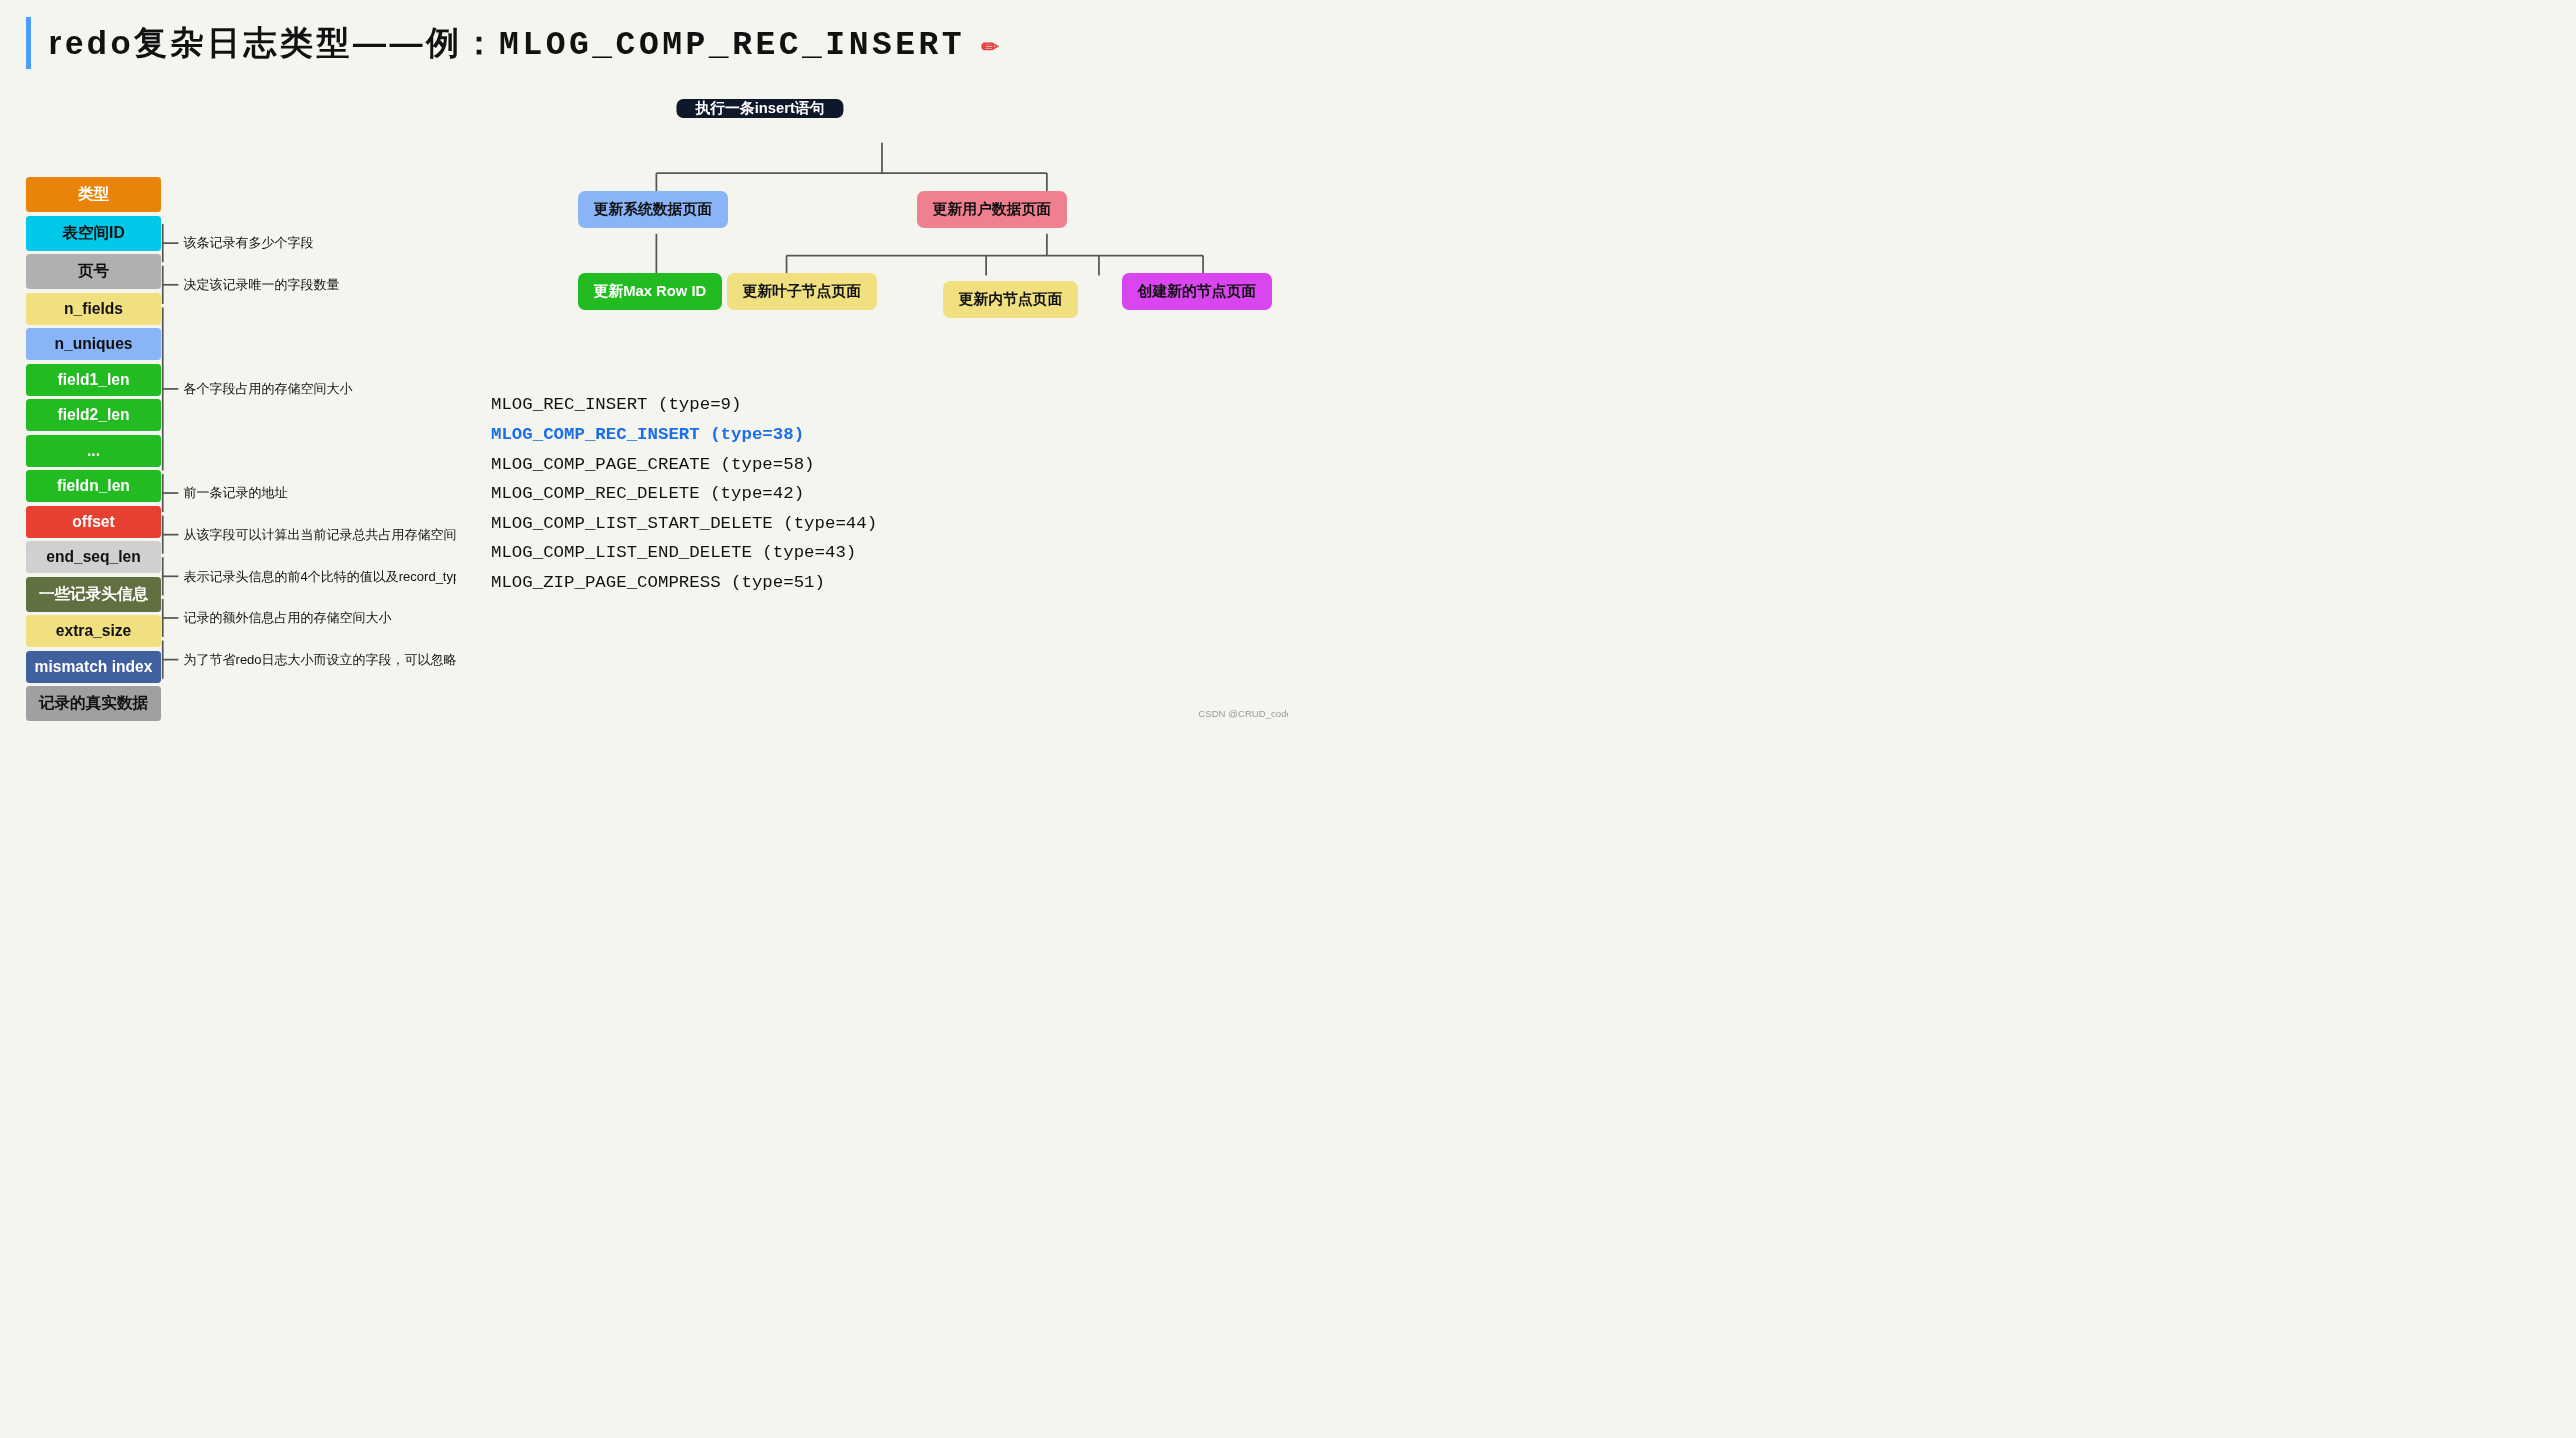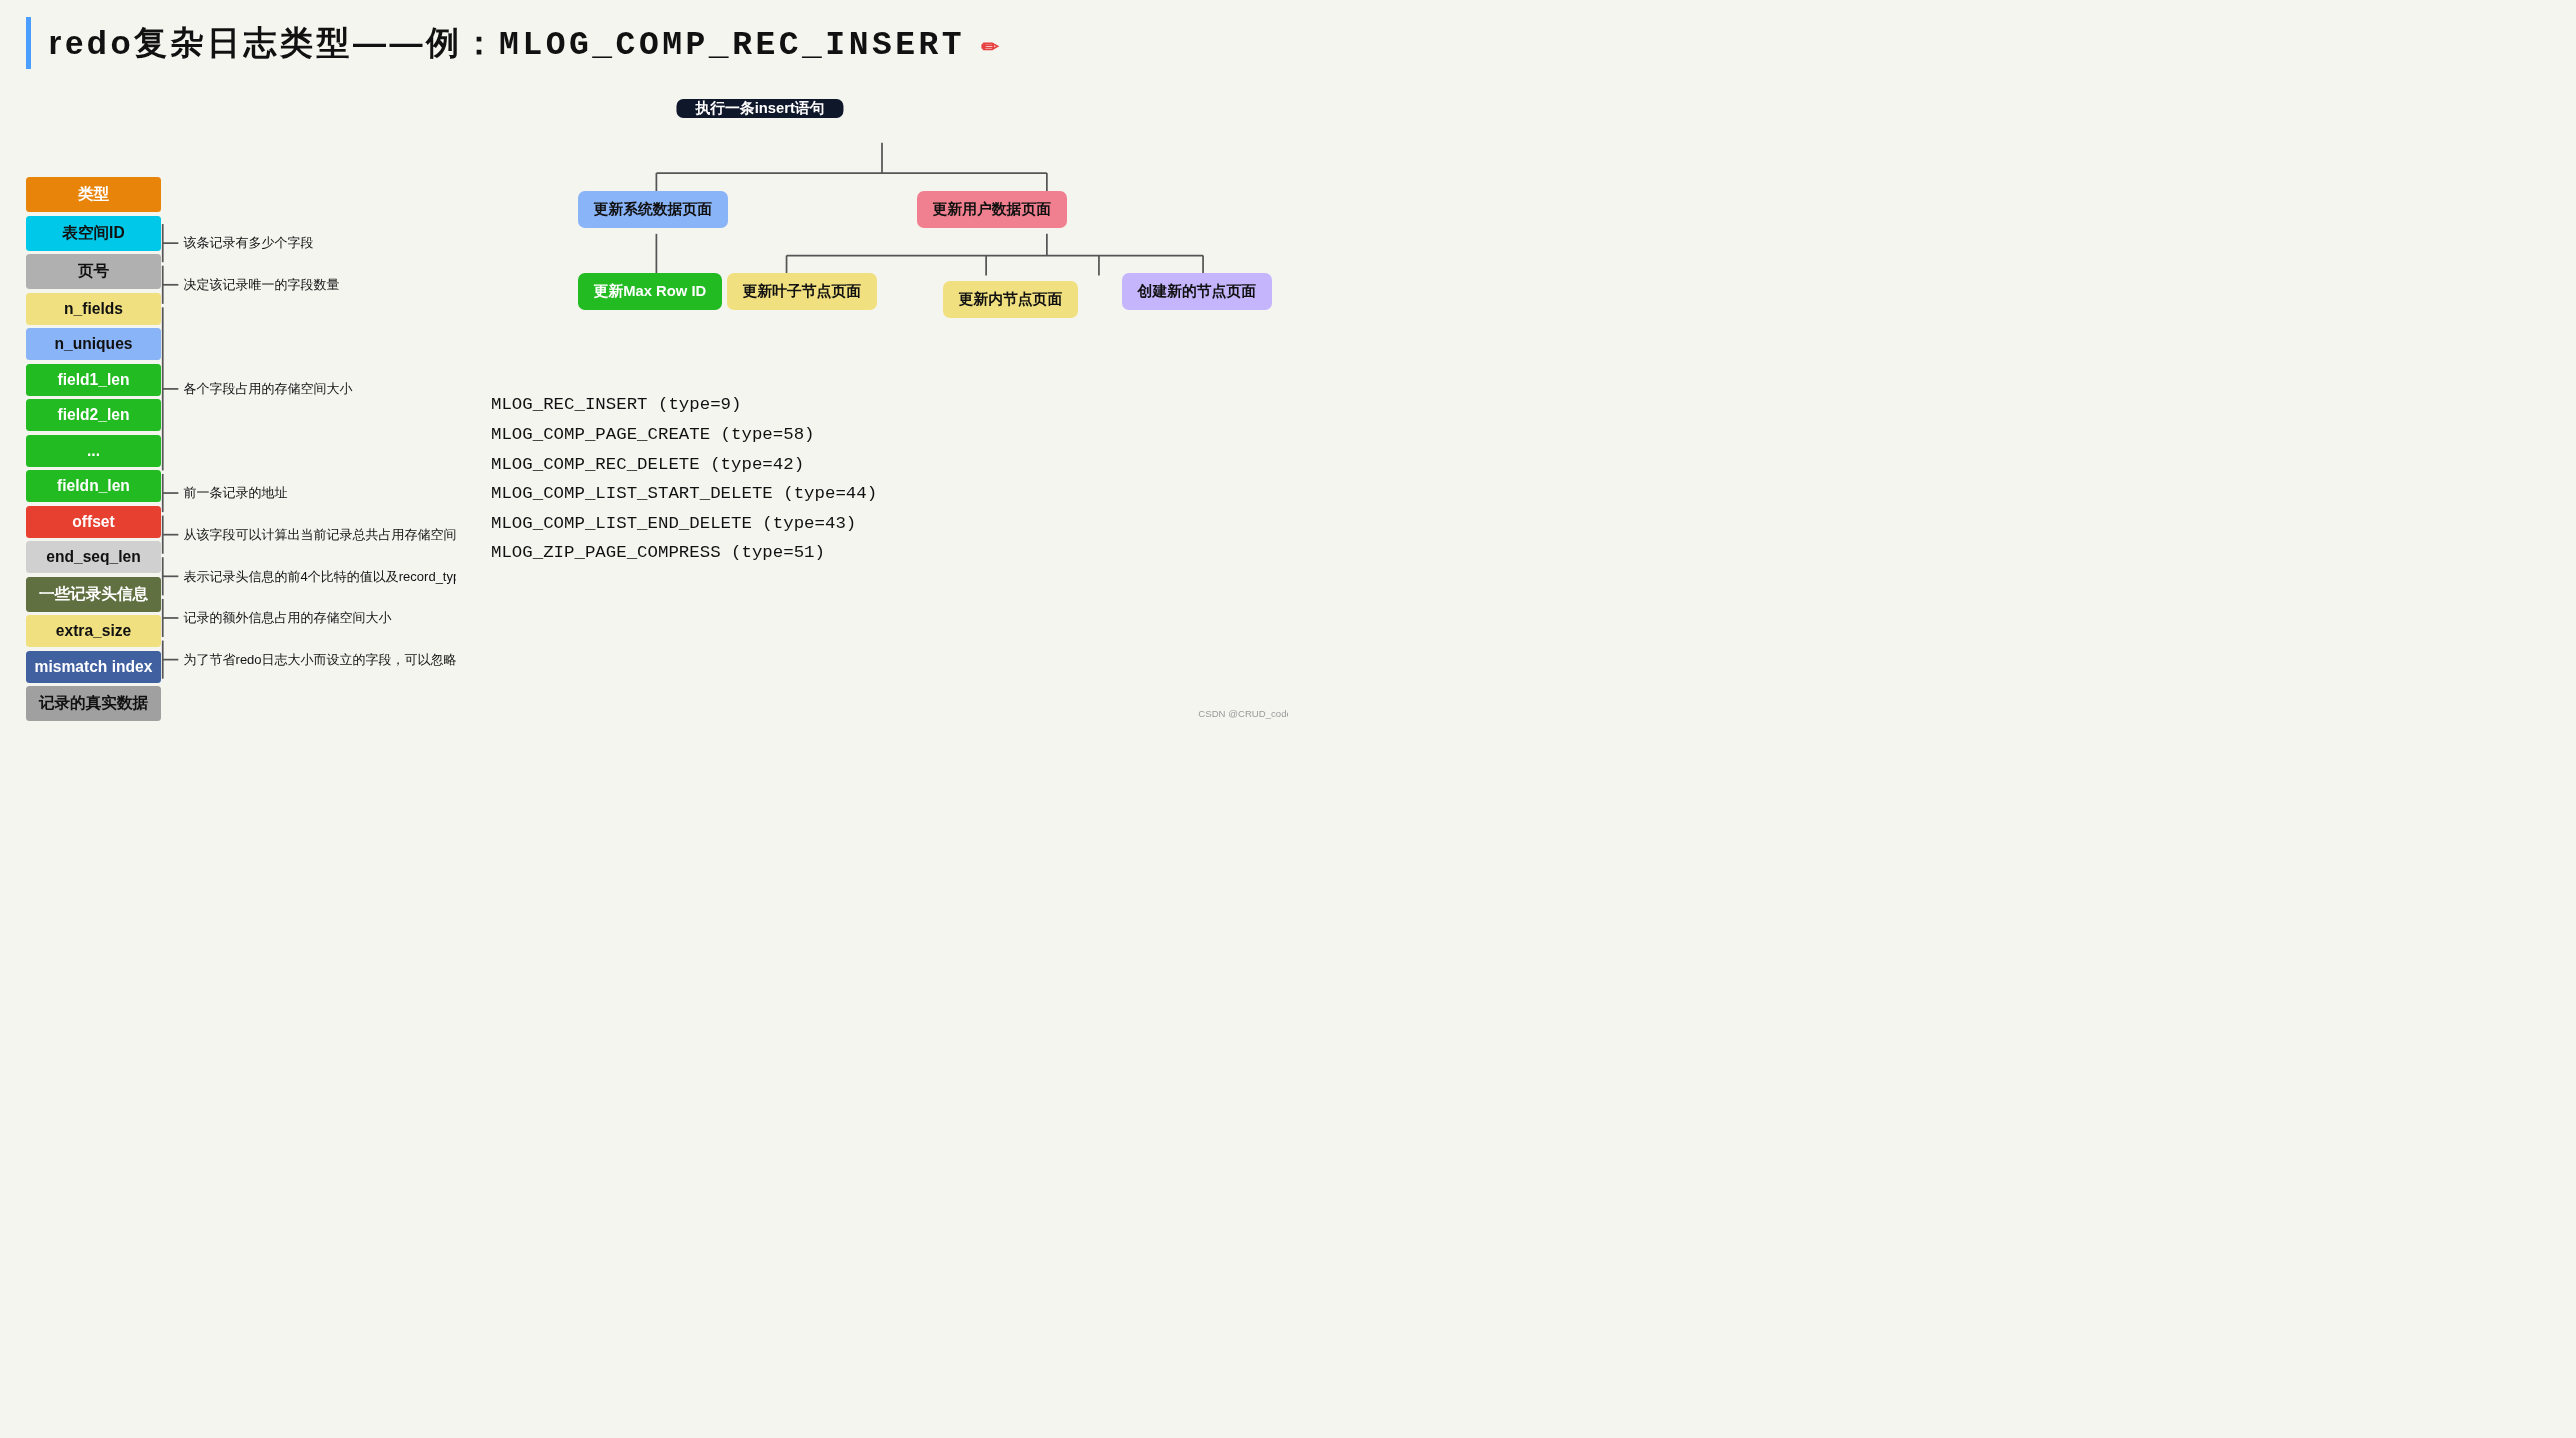--- a/index.html
+++ b/index.html
@@ -256,27 +256,28 @@
         <div class="node" style="top:178px; left:236px; background:#f0e080; color:#111; padding:8.7px 15.6px; font-size:14.8px; border-radius:7px; position:absolute; white-space:nowrap;">
           <span>更新叶子节点页面</span>
         </div>
 
         
         <div class="node" style="top:186px; left:452px; background:#f0e080; color:#111; padding:8.7px 15.6px; font-size:14.8px; border-radius:7px; position:absolute; white-space:nowrap;">
           <span>更新内节点页面</span>
         </div>
 
         
-        <div class="node" style="top:178px; left:631px; background:#c4b5fd; color:#111; padding:8.7px 15.6px; font-size:14.8px; border-radius:7px; position:absolute; white-space:nowrap;">
+        <div class="node" style="top:178px; left:631px; background:#d946ef; color:#111; padding:8.7px 15.6px; font-size:14.8px; border-radius:7px; position:absolute; white-space:nowrap;">
           <span>创建新的节点页面</span>
         </div>
       </div>
 
       <div class="code-block">
         <div><span>MLOG_REC_INSERT  (type=9)</span></div>
+        <div><span class="code-highlight">MLOG_COMP_REC_INSERT  (type=38)</span></div>
         <div><span>MLOG_COMP_PAGE_CREATE  (type=58)</span></div>
         <div><span>MLOG_COMP_REC_DELETE  (type=42)</span></div>
         <div><span>MLOG_COMP_LIST_START_DELETE  (type=44)</span></div>
         <div><span>MLOG_COMP_LIST_END_DELETE  (type=43)</span></div>
         <div><span>MLOG_ZIP_PAGE_COMPRESS  (type=51)</span></div>
       </div>
     </div>
 
   </div>
 

